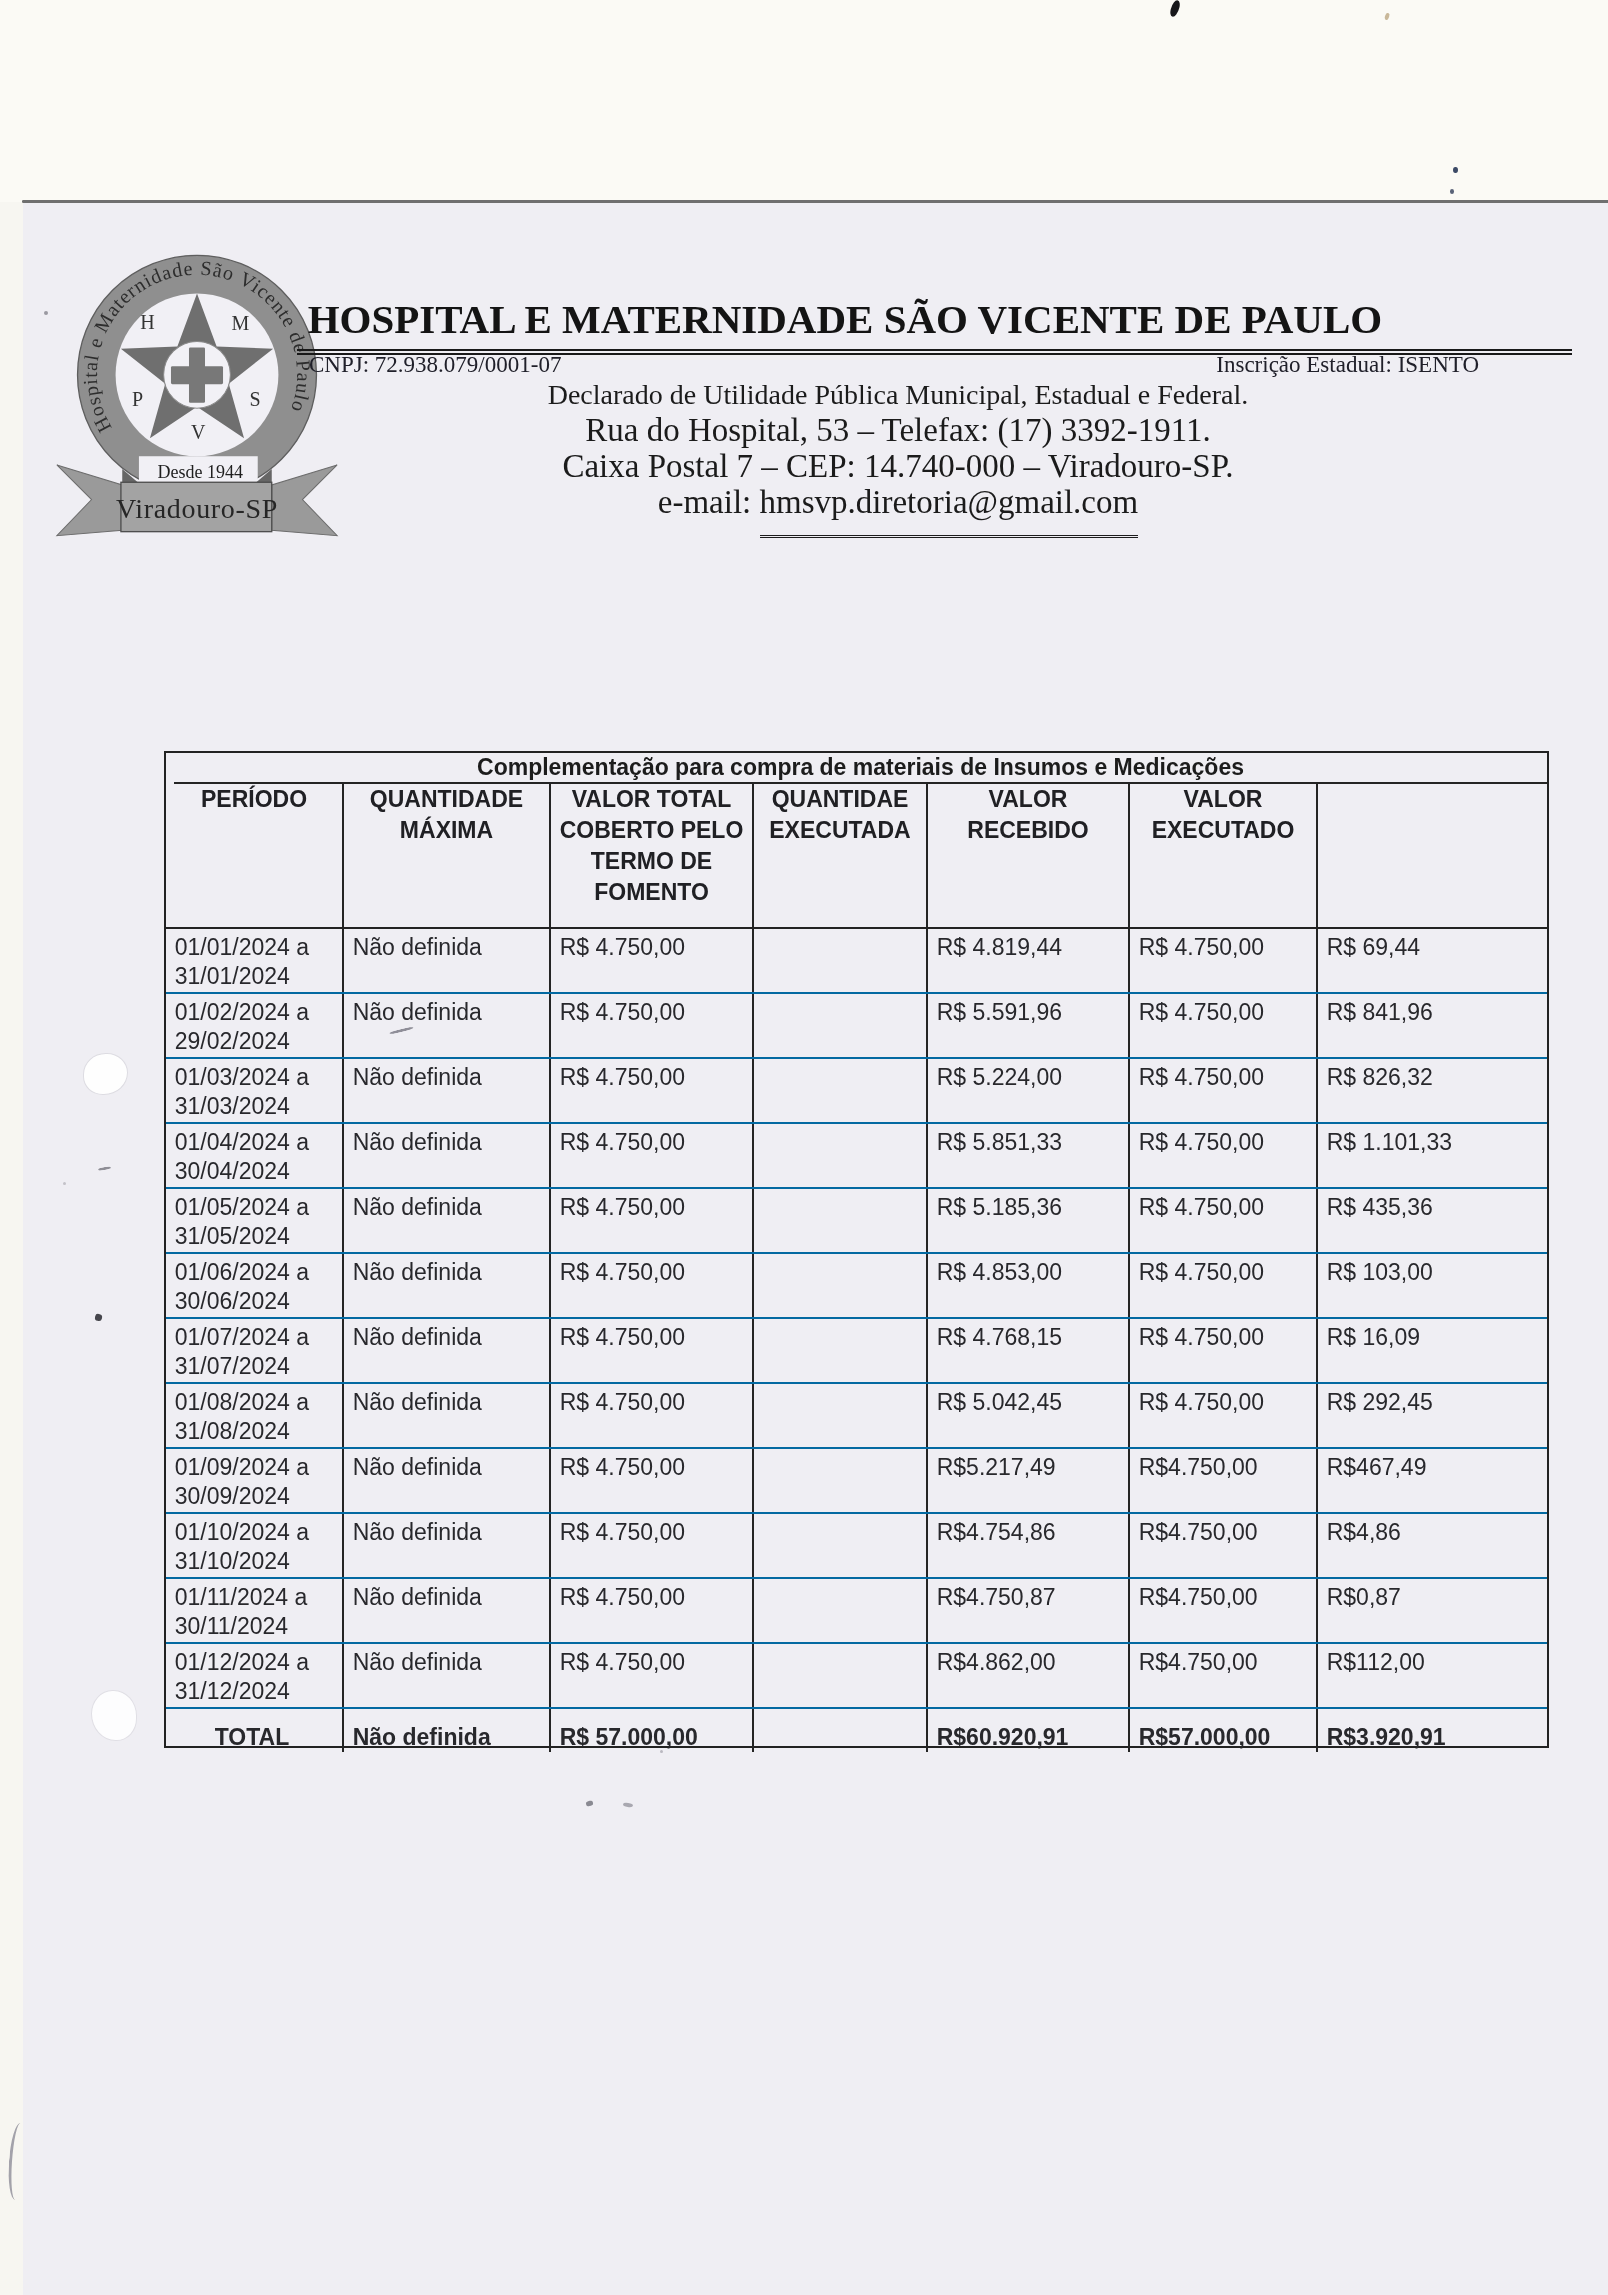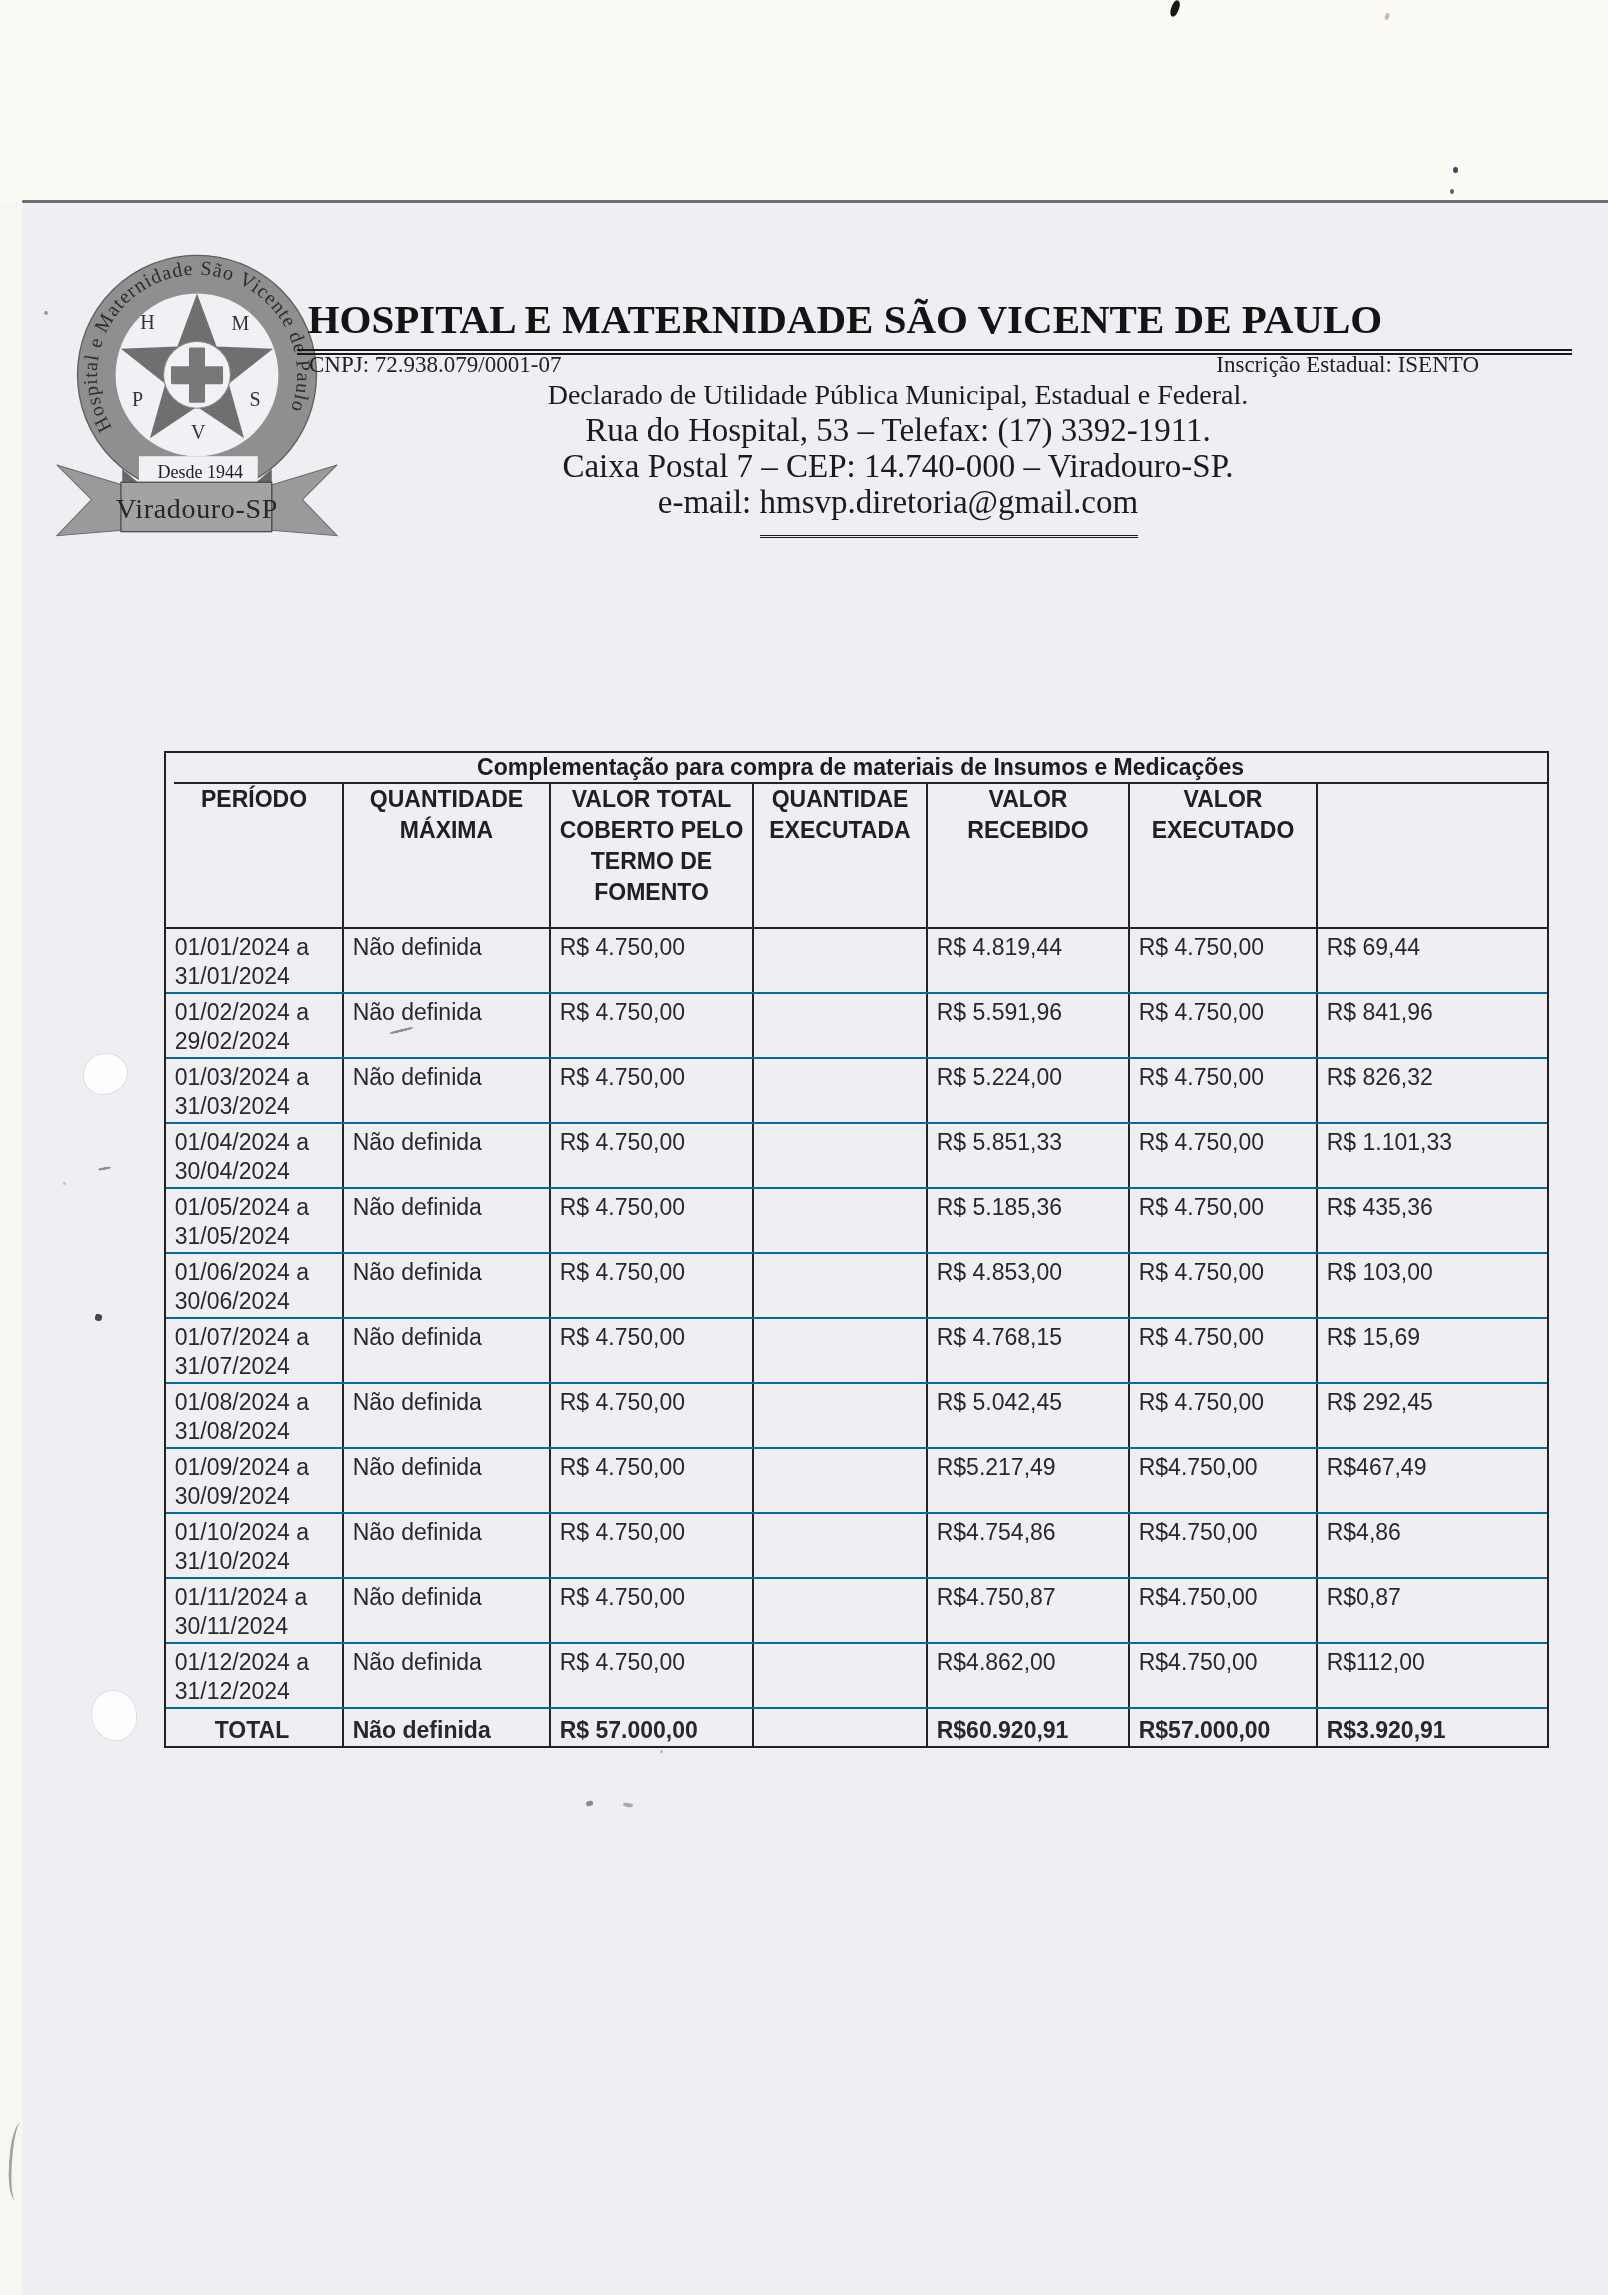--- a/index.html
+++ b/index.html
@@ -52,21 +52,21 @@
   .hcell {
     text-align:center; font-weight:bold;
     font-size:23px; line-height:31px; color:#202024;
   }
   .bd { border-right:2px solid #242424; }
   .trow { height:63px; border-bottom:2px solid #0369a1; }
   .cell {
     padding:4px 4px 0 8.7px; font-size:23px; line-height:29px; text-align:left;
   }
   .total-row { height:37px; border-bottom:none; font-weight:bold; }
-  .total-row .cell { padding-top:7px; }
+  .total-row .cell { padding-top:14px; }
   .total-row .cell.center { text-align:center; padding-left:0; }
 
   
   .artifact { position:absolute; pointer-events:none; }
   .a-comma { left:1171px; top:0; width:8px; height:17.4px; background:#17171a; border-radius:60% 40% 60% 40%; transform:rotate(14deg); }
   .a-colon1 { left:1453px; top:167px; width:4.7px; height:6px; background:#3c4a66; border-radius:50%; }
   .a-colon2 { left:1450px; top:189px; width:4px; height:4.7px; background:#5a6378; border-radius:50%; }
   .a-speck-tan { left:1385px; top:13.4px; width:4px; height:7.3px; background:#c9b89a; transform:rotate(20deg); border-radius:40%; }
   .a-hole1 { left:83px; top:1053px; width:43px; height:40px; background:#fefefe; border:1.3px solid #dddce2; border-radius:52% 48% 55% 45%; }
   .a-hole2 { left:91px; top:1690px; width:44px; height:49px; background:#fdfdfe; border:1.3px solid #e0dfe5; border-radius:48% 52% 45% 55%; }
@@ -208,21 +208,21 @@
           <div class="cell bd">R$ 4.750,00</div>
           <div class="cell">R$ 103,00</div>
         </div>
         <div class="trow grid7">
           <div class="cell bd">01/07/2024 a 31/07/2024</div>
           <div class="cell bd">Não definida</div>
           <div class="cell bd">R$ 4.750,00</div>
           <div class="cell bd"></div>
           <div class="cell bd">R$ 4.768,15</div>
           <div class="cell bd">R$ 4.750,00</div>
-          <div class="cell">R$ 15,69</div>
+          <div class="cell">R$ 16,09</div>
         </div>
         <div class="trow grid7">
           <div class="cell bd">01/08/2024 a 31/08/2024</div>
           <div class="cell bd">Não definida</div>
           <div class="cell bd">R$ 4.750,00</div>
           <div class="cell bd"></div>
           <div class="cell bd">R$ 5.042,45</div>
           <div class="cell bd">R$ 4.750,00</div>
           <div class="cell">R$ 292,45</div>
         </div>

